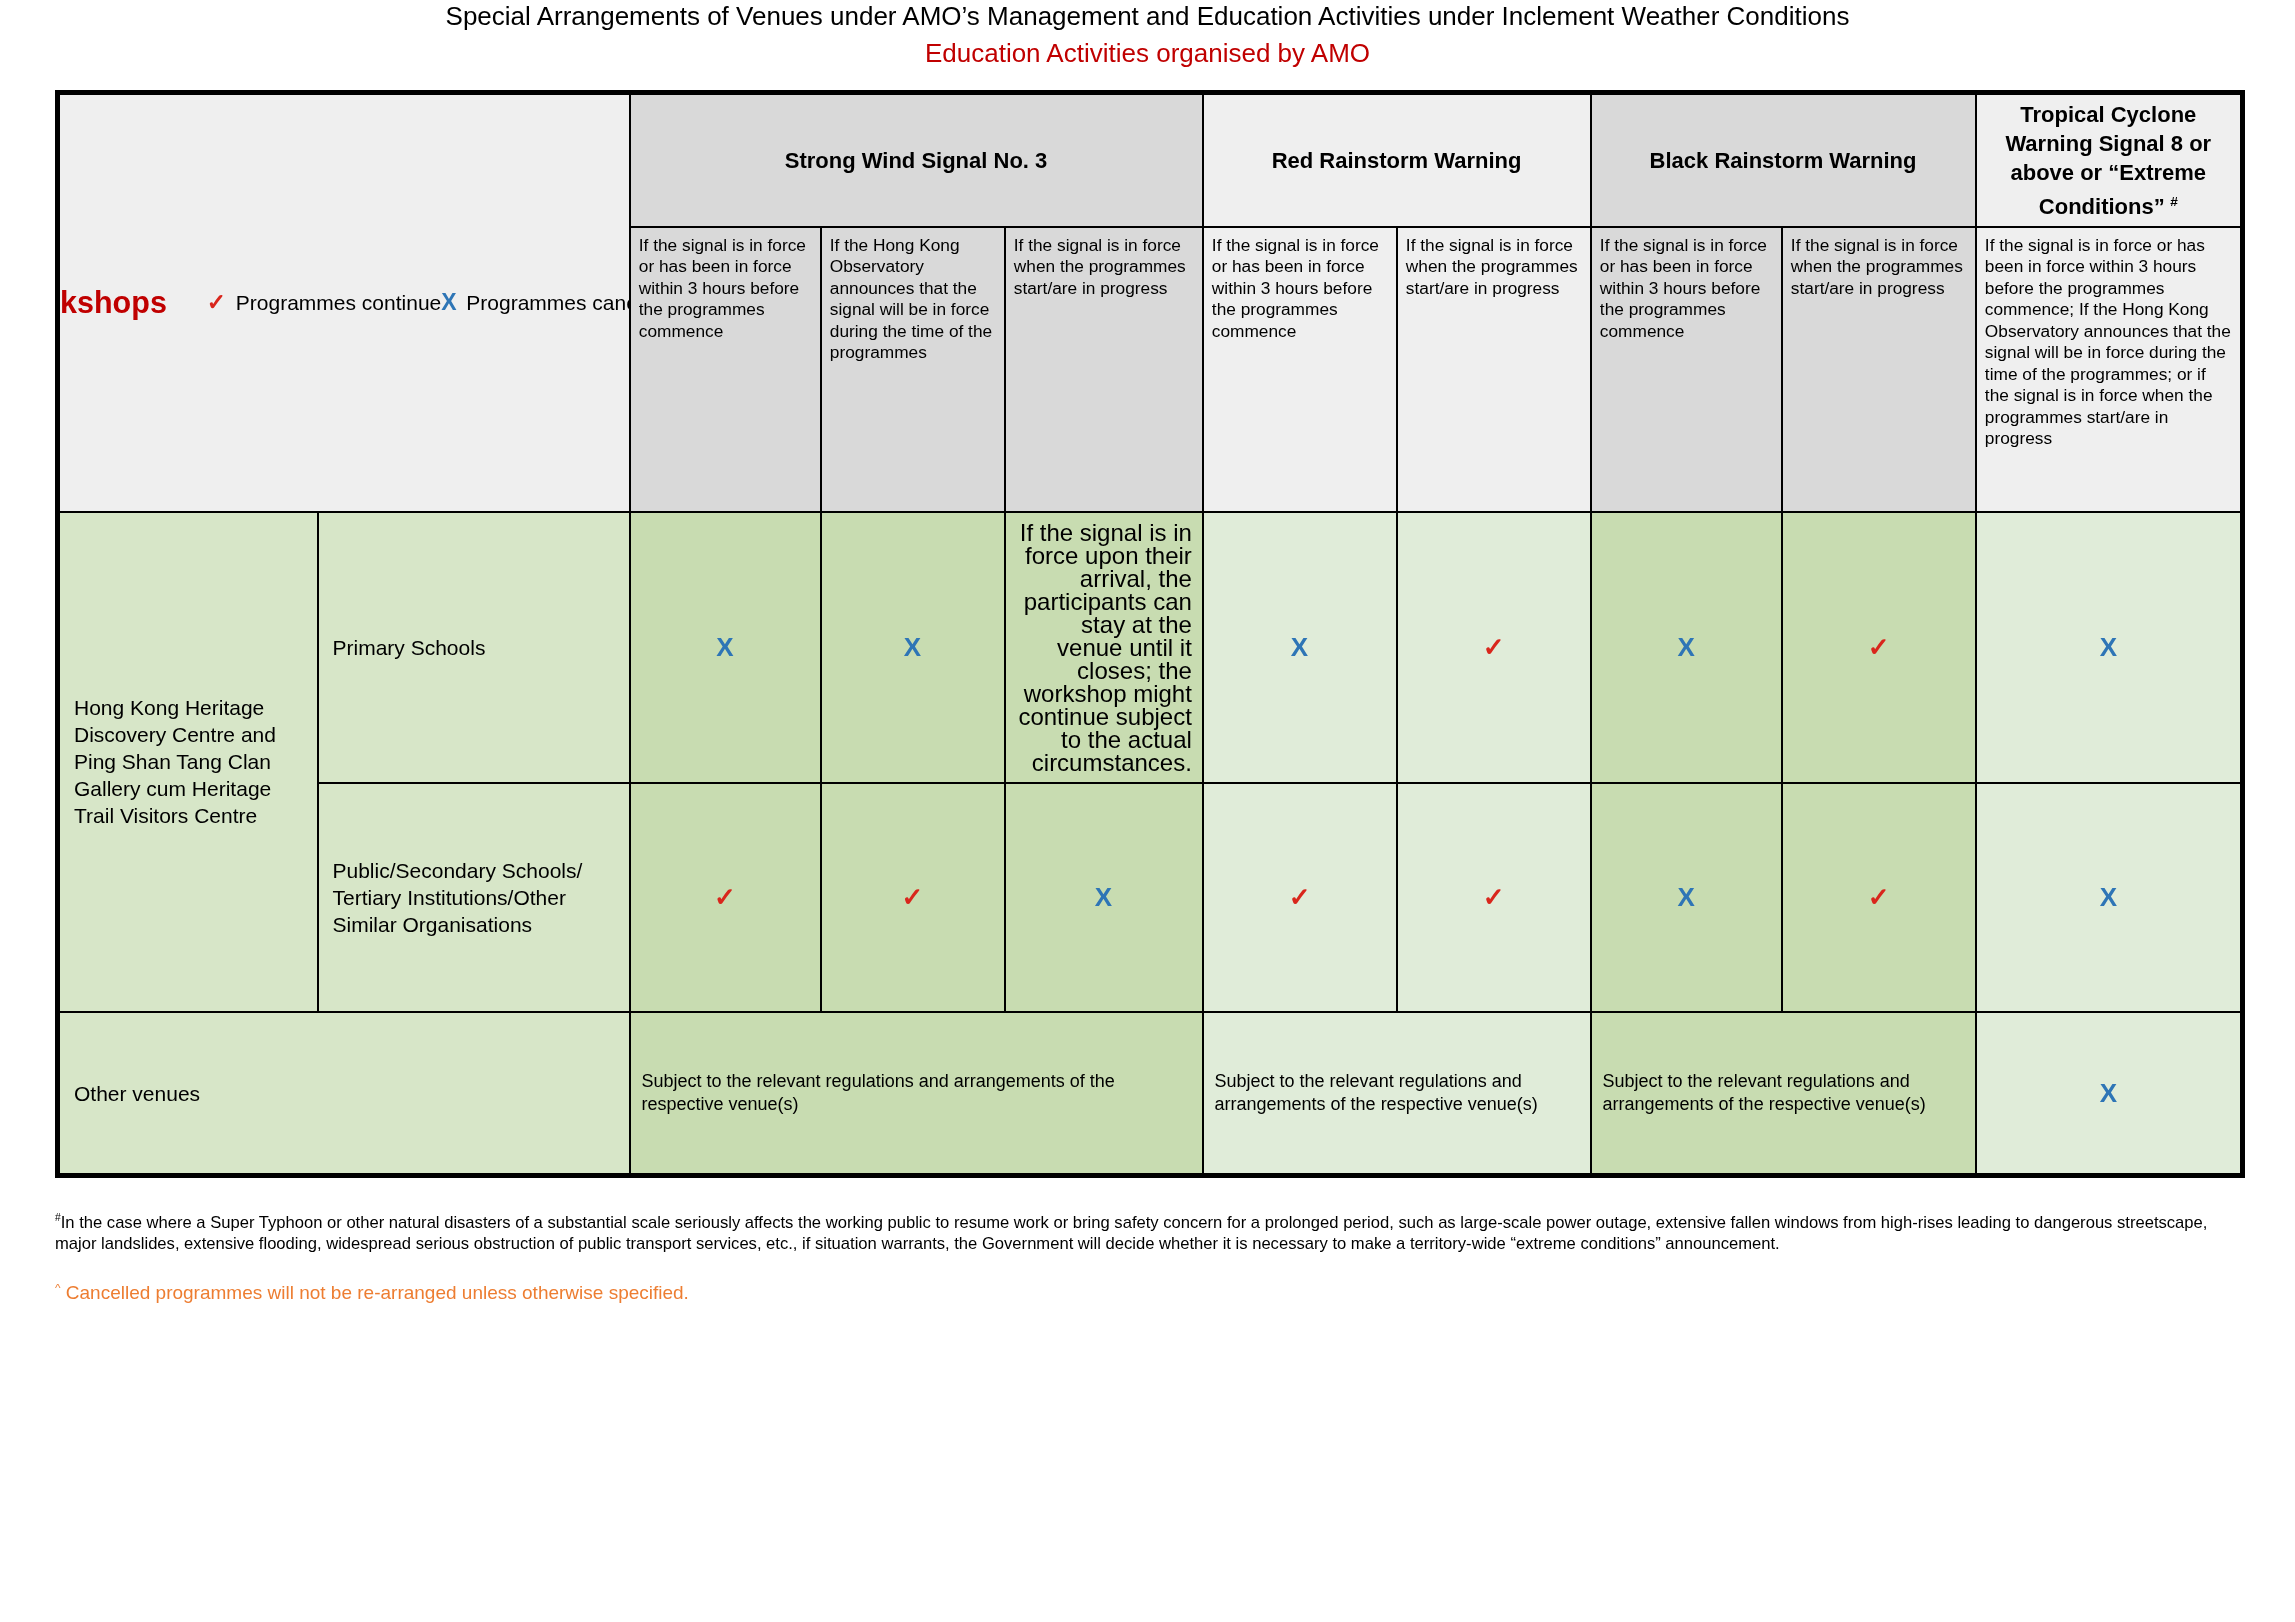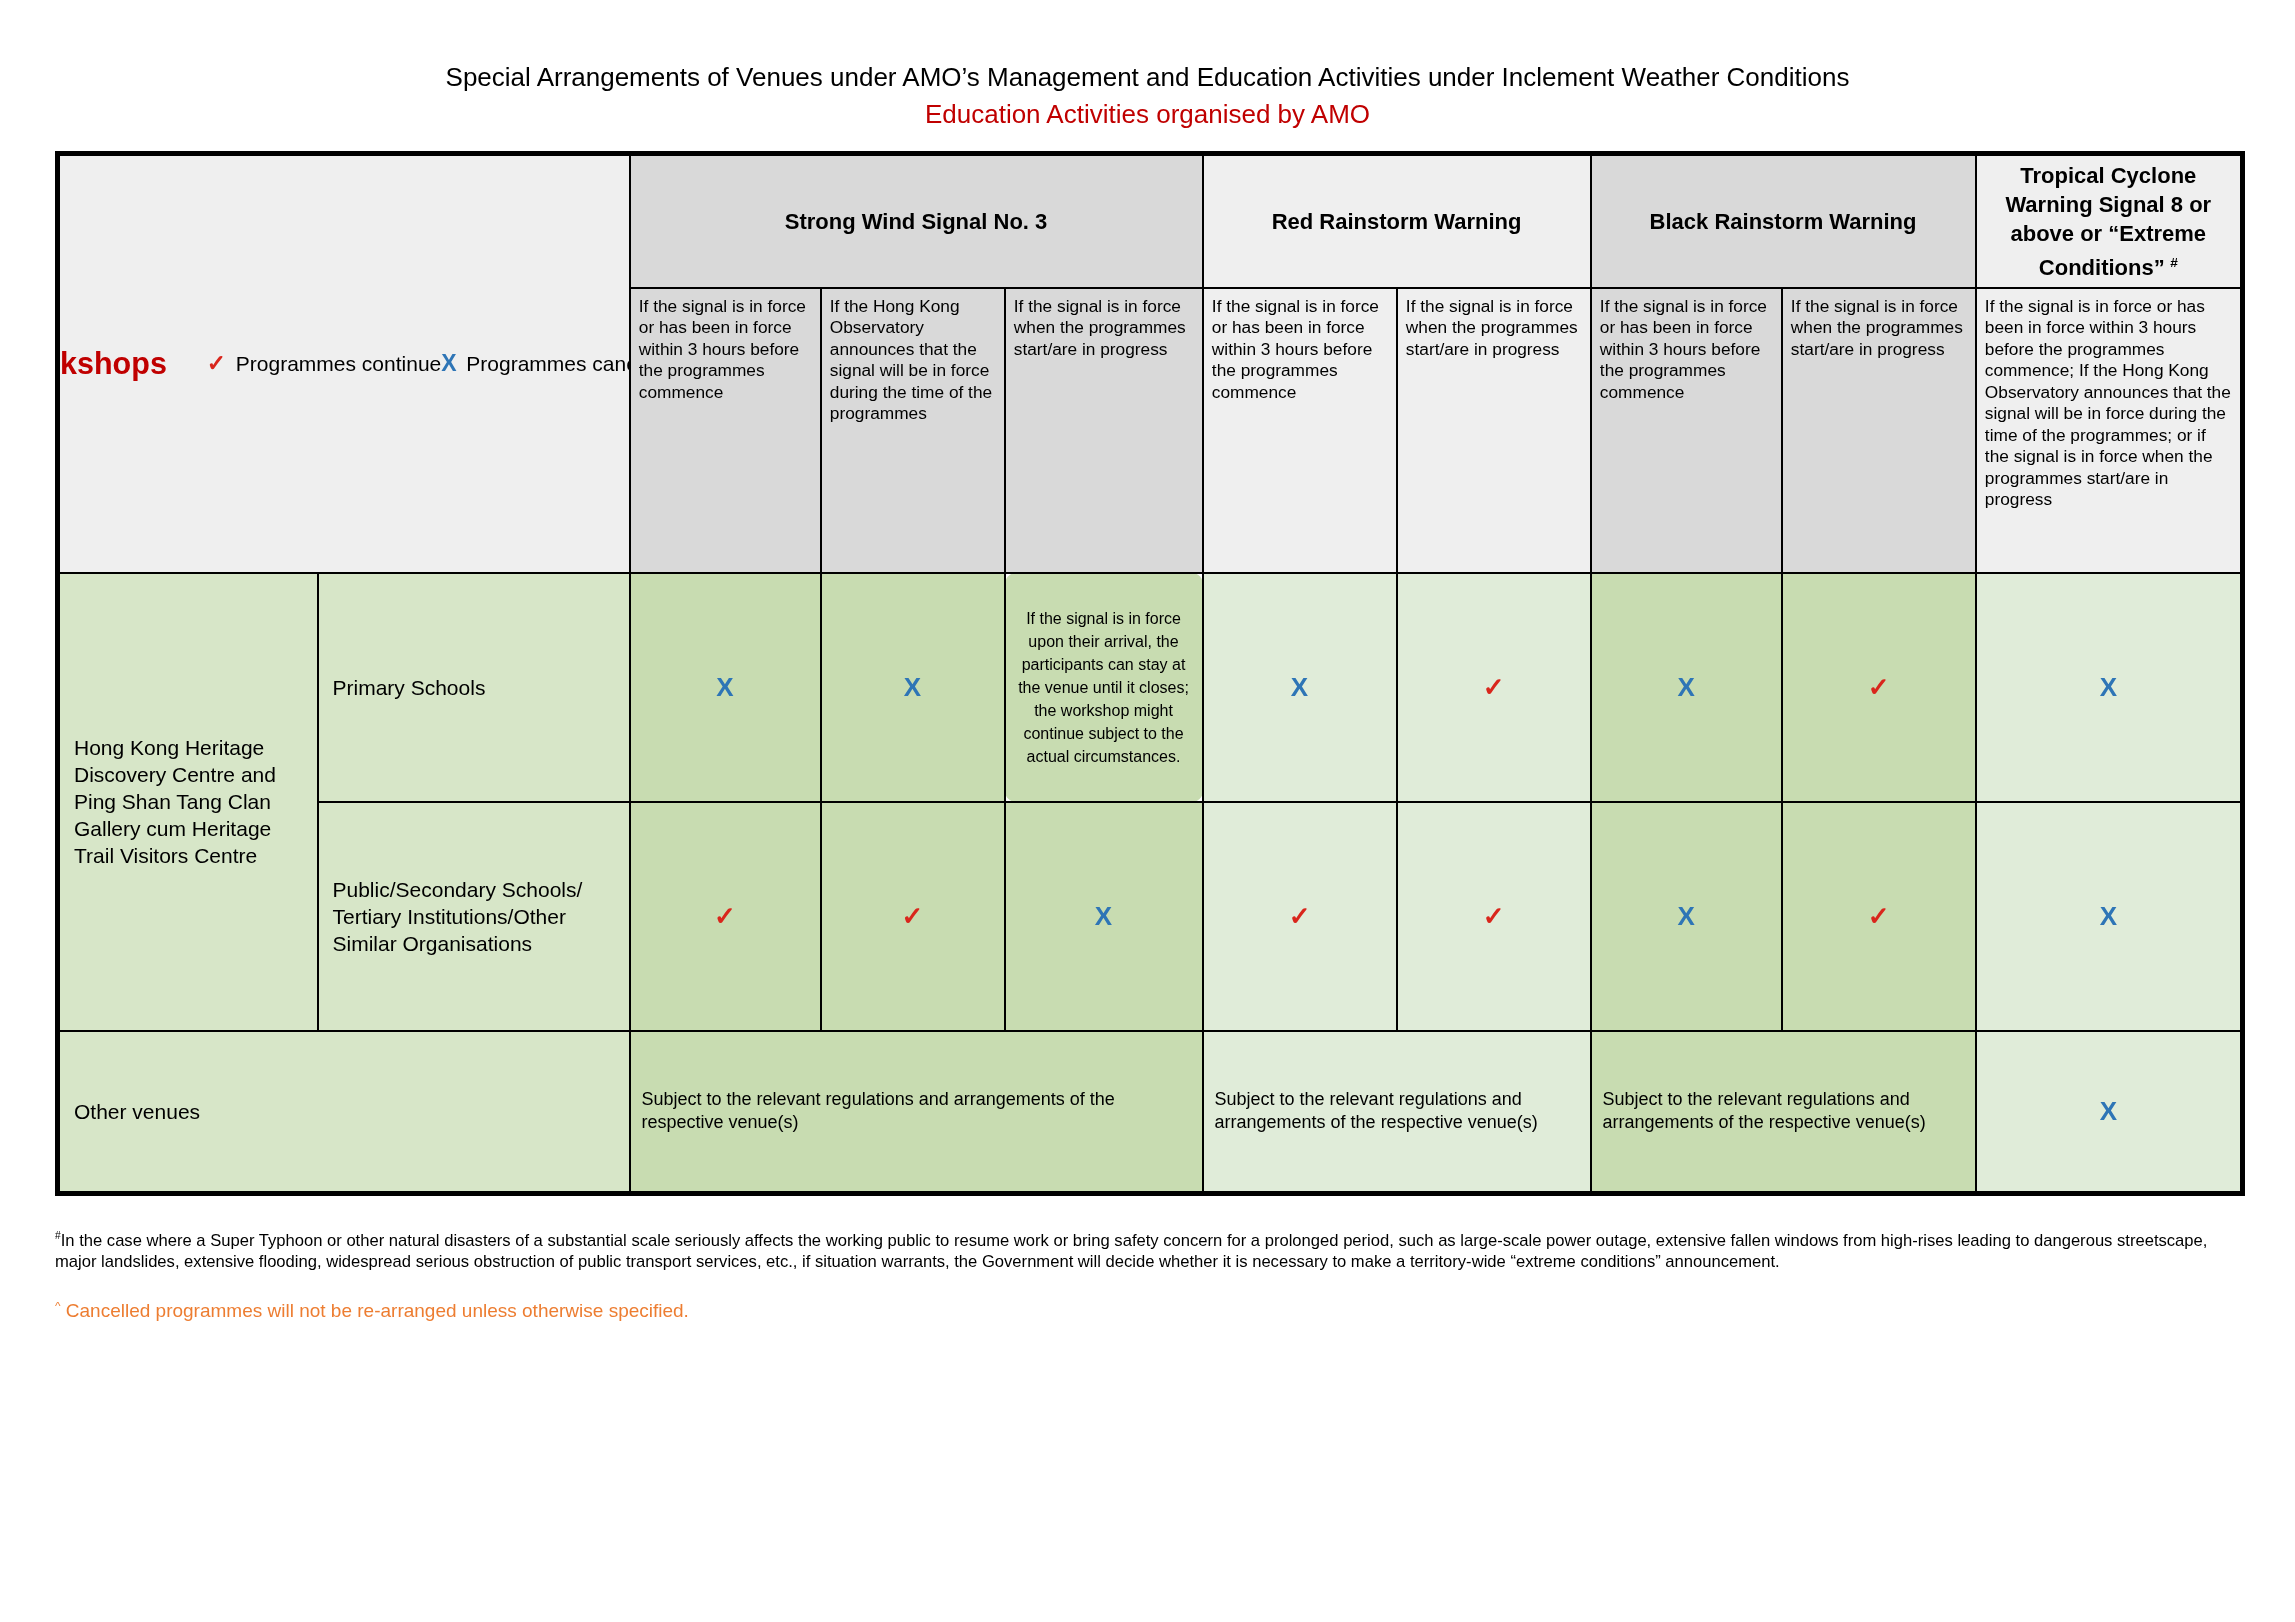--- a/index.html
+++ b/index.html
@@ -1,17 +1,17 @@
 <!DOCTYPE html>
 <html style="--accent_red: #c00000; --check_red: #d9261c; --x_blue: #2e75b6; --orange: #ed7d31; --header_dark: #d9d9d9; --header_light: #efefef; --green_dark: #c8dcb1; --green_light: #e0ecd9; --green_mid: #d7e6c8;font-size:11px"><head>
 <meta charset="utf-8">
 <style>
   html,body{margin:0;padding:0;background:#fff;width:2295px;height:1623px;
     font-family:"Liberation Sans",sans-serif;color:#000;overflow:hidden;}
-  .titles{padding-top:61px;text-align:center;}
+  .titles{text-align:center;}
   .main-title{font-size:26px;line-height:33px;font-weight:normal;margin:0;}
   .sub-title{font-size:26px;line-height:32px;font-weight:normal;margin:4.2px 0 0 0;
     color:var(--accent_red,#c00000);}
   table.weather{border-collapse:collapse;table-layout:fixed;width:2185px;
     margin:21px 0 0 55px;border:5.5px solid #000;}
   td{border:2.8px solid #000;overflow:hidden;vertical-align:middle;padding:0;}
   tr.r-hdr1{height:134px;} tr.r-hdr2{height:285px;}
   tr.r-body1{height:229px;} tr.r-body2{height:229px;} tr.r-body3{height:163px;}
   .hdr-dark{background:var(--header_dark,#d9d9d9);}
   .hdr-light{background:var(--header_light,#efefef);}
@@ -23,21 +23,21 @@
   .corner-inner{display:flex;flex-direction:row;align-items:center;justify-content:center;gap:40px;}
   .workshops{font-size:30.5px;font-weight:bold;color:var(--accent_red,#c00000);}
   .legend{display:flex;align-items:baseline;font-size:21px;}
   .legend-item{white-space:nowrap;}
   .legend-sym{font-weight:bold;font-size:23px;margin-right:9.7px;}
   .label-cell{font-size:21px;line-height:27px;padding:7px 7px 7px 14px;text-align:left;}
   .mark{font-weight:bold;}
   td.mark-cell{text-align:center;font-size:26px;}
   .mark-check{color:var(--check_red,#d9261c);}
   .mark-x{color:var(--x_blue,#2e75b6);}
-  .note-cell{font-size:16px;line-height:23px;padding:8.3px 9.7px;text-align:center;border-radius:11px;}
+  .note-cell{font-size:24px;line-height:23px;padding:8.3px 9.7px;text-align:right;}
   .subject-cell{font-size:18px;line-height:23px;padding:8.3px 11px;text-align:left;}
   .sup{vertical-align:super;font-size:0.62em;}
   .orange{color:var(--orange,#ed7d31);}
   .tc-sup{margin-left:5.5px;}
   .footnotes{width:2185px;margin:29px 0 0 55px;}
   .footnote-main{font-size:16.6px;line-height:21.5px;margin:0;}
   .footnote-orange{font-size:19px;line-height:27px;font-weight:normal;margin:19.4px 0 0 0;
     color:var(--orange,#ed7d31);}
 </style>
 </head>

